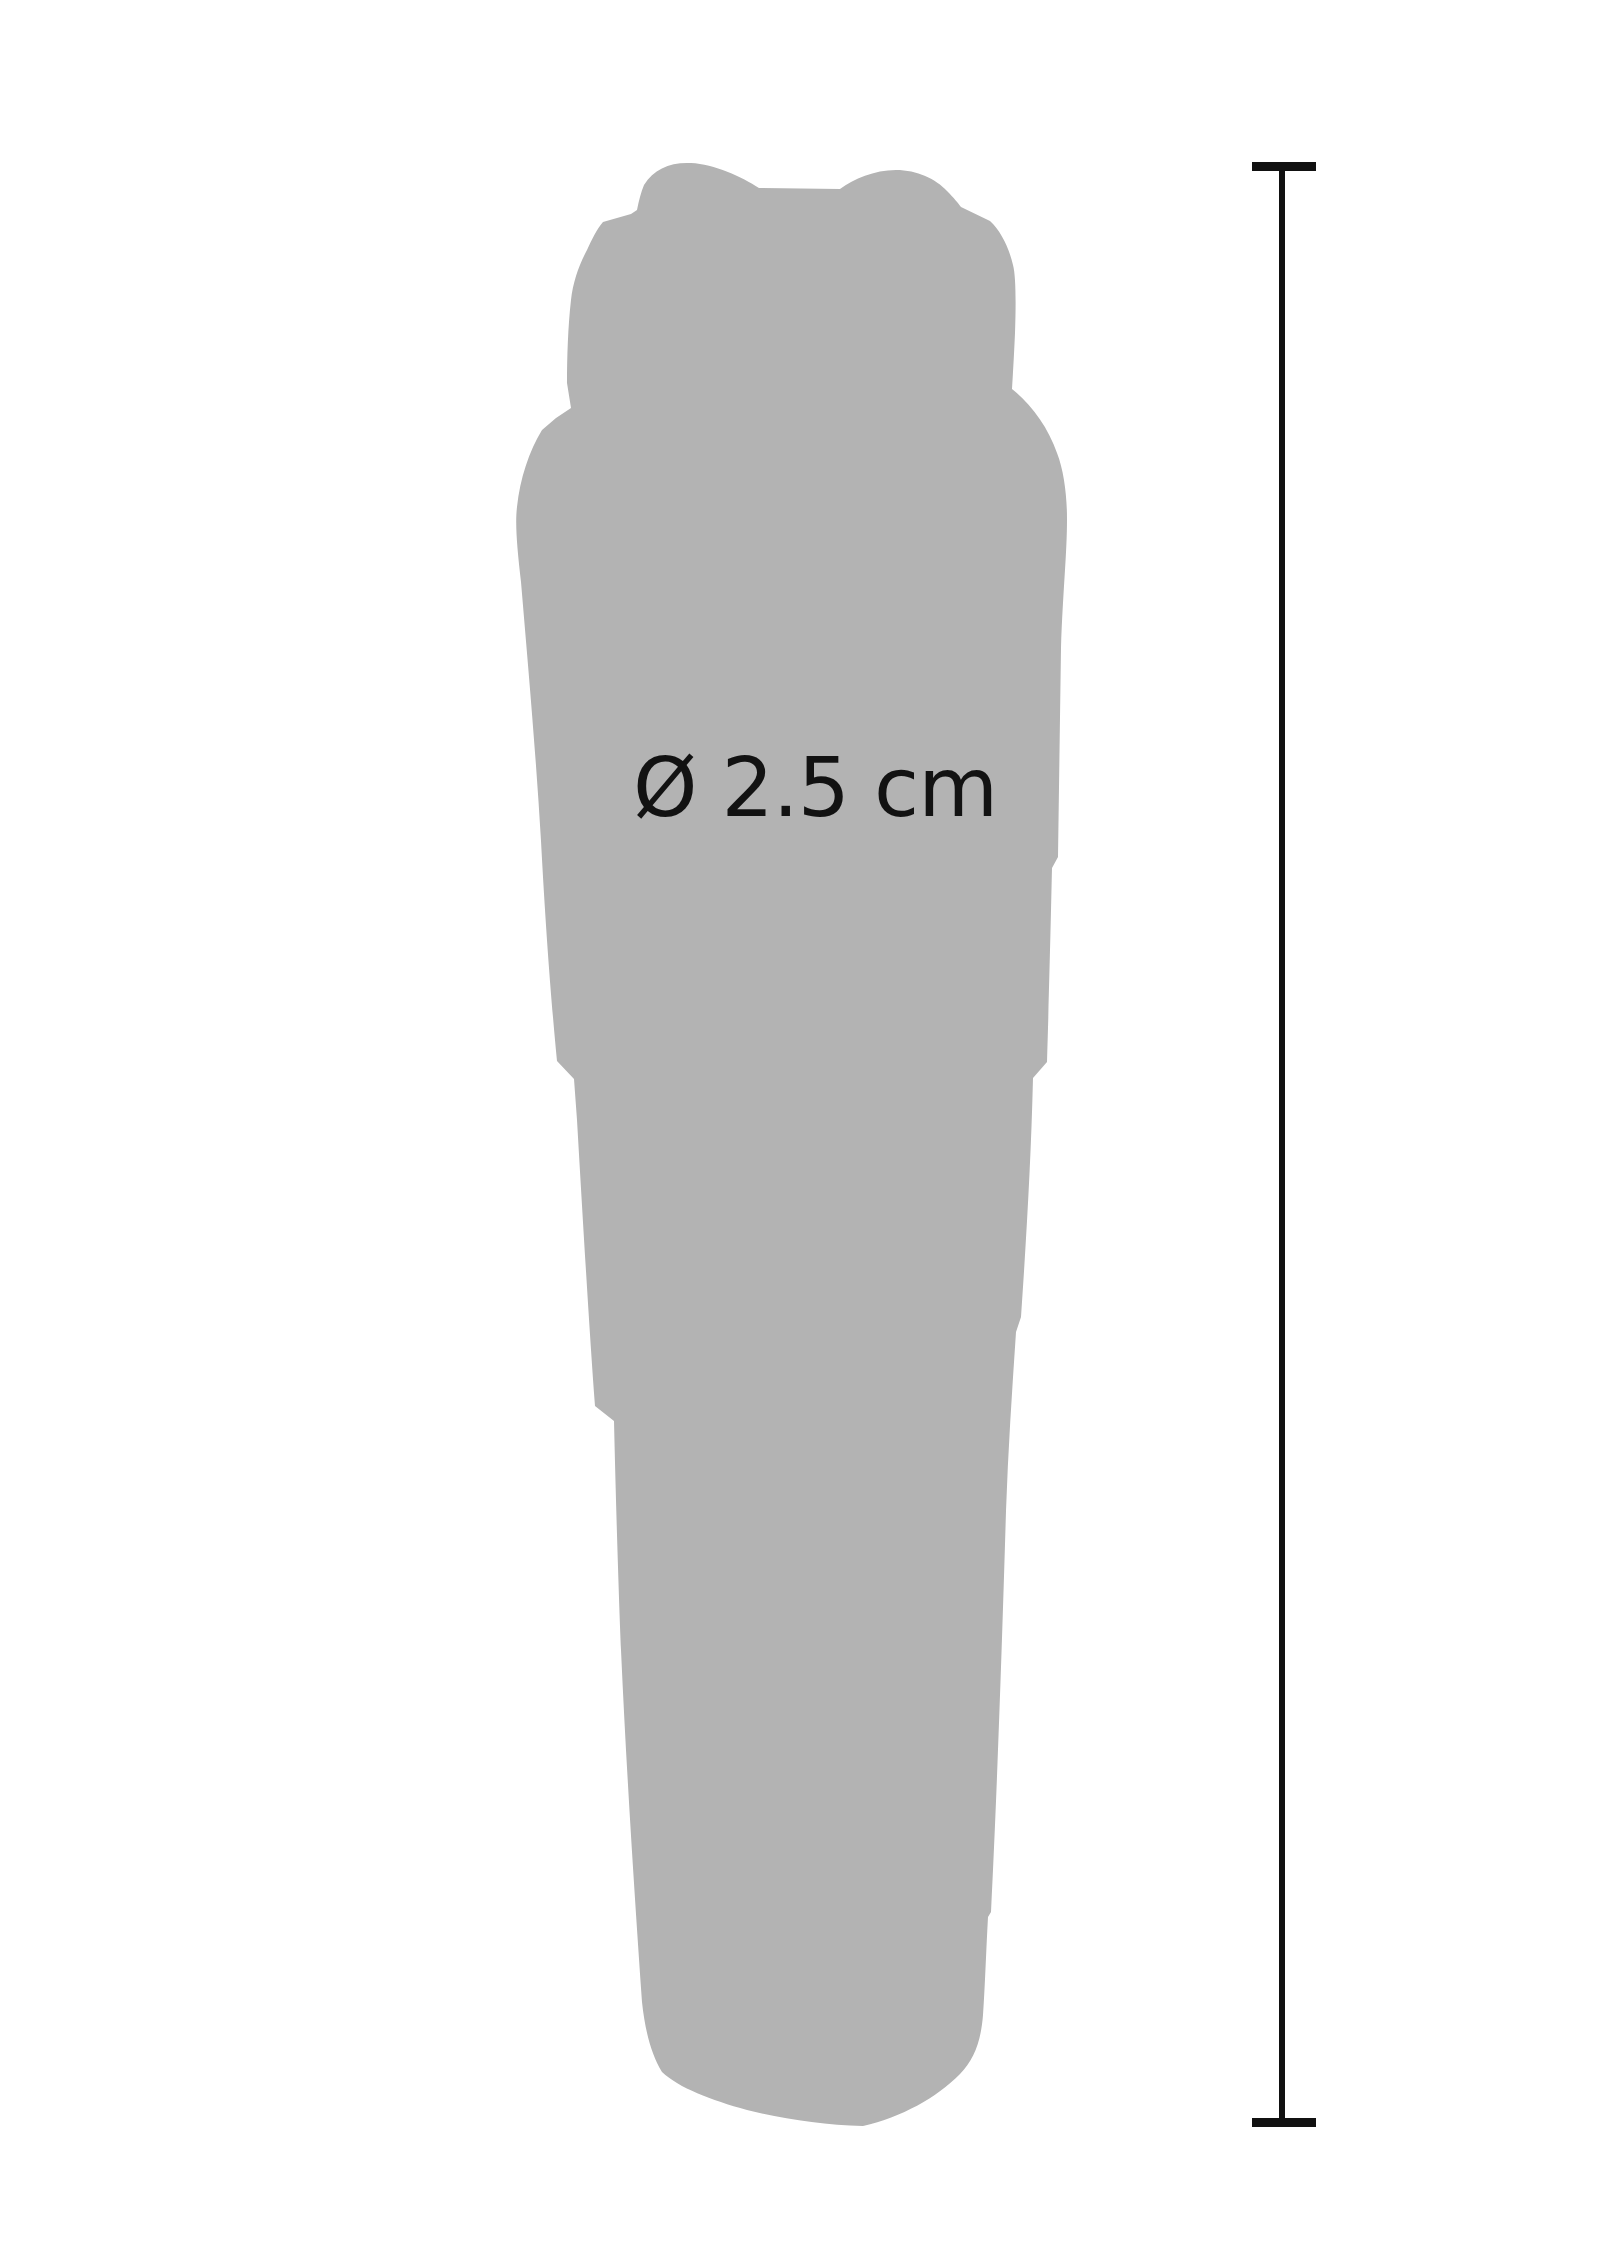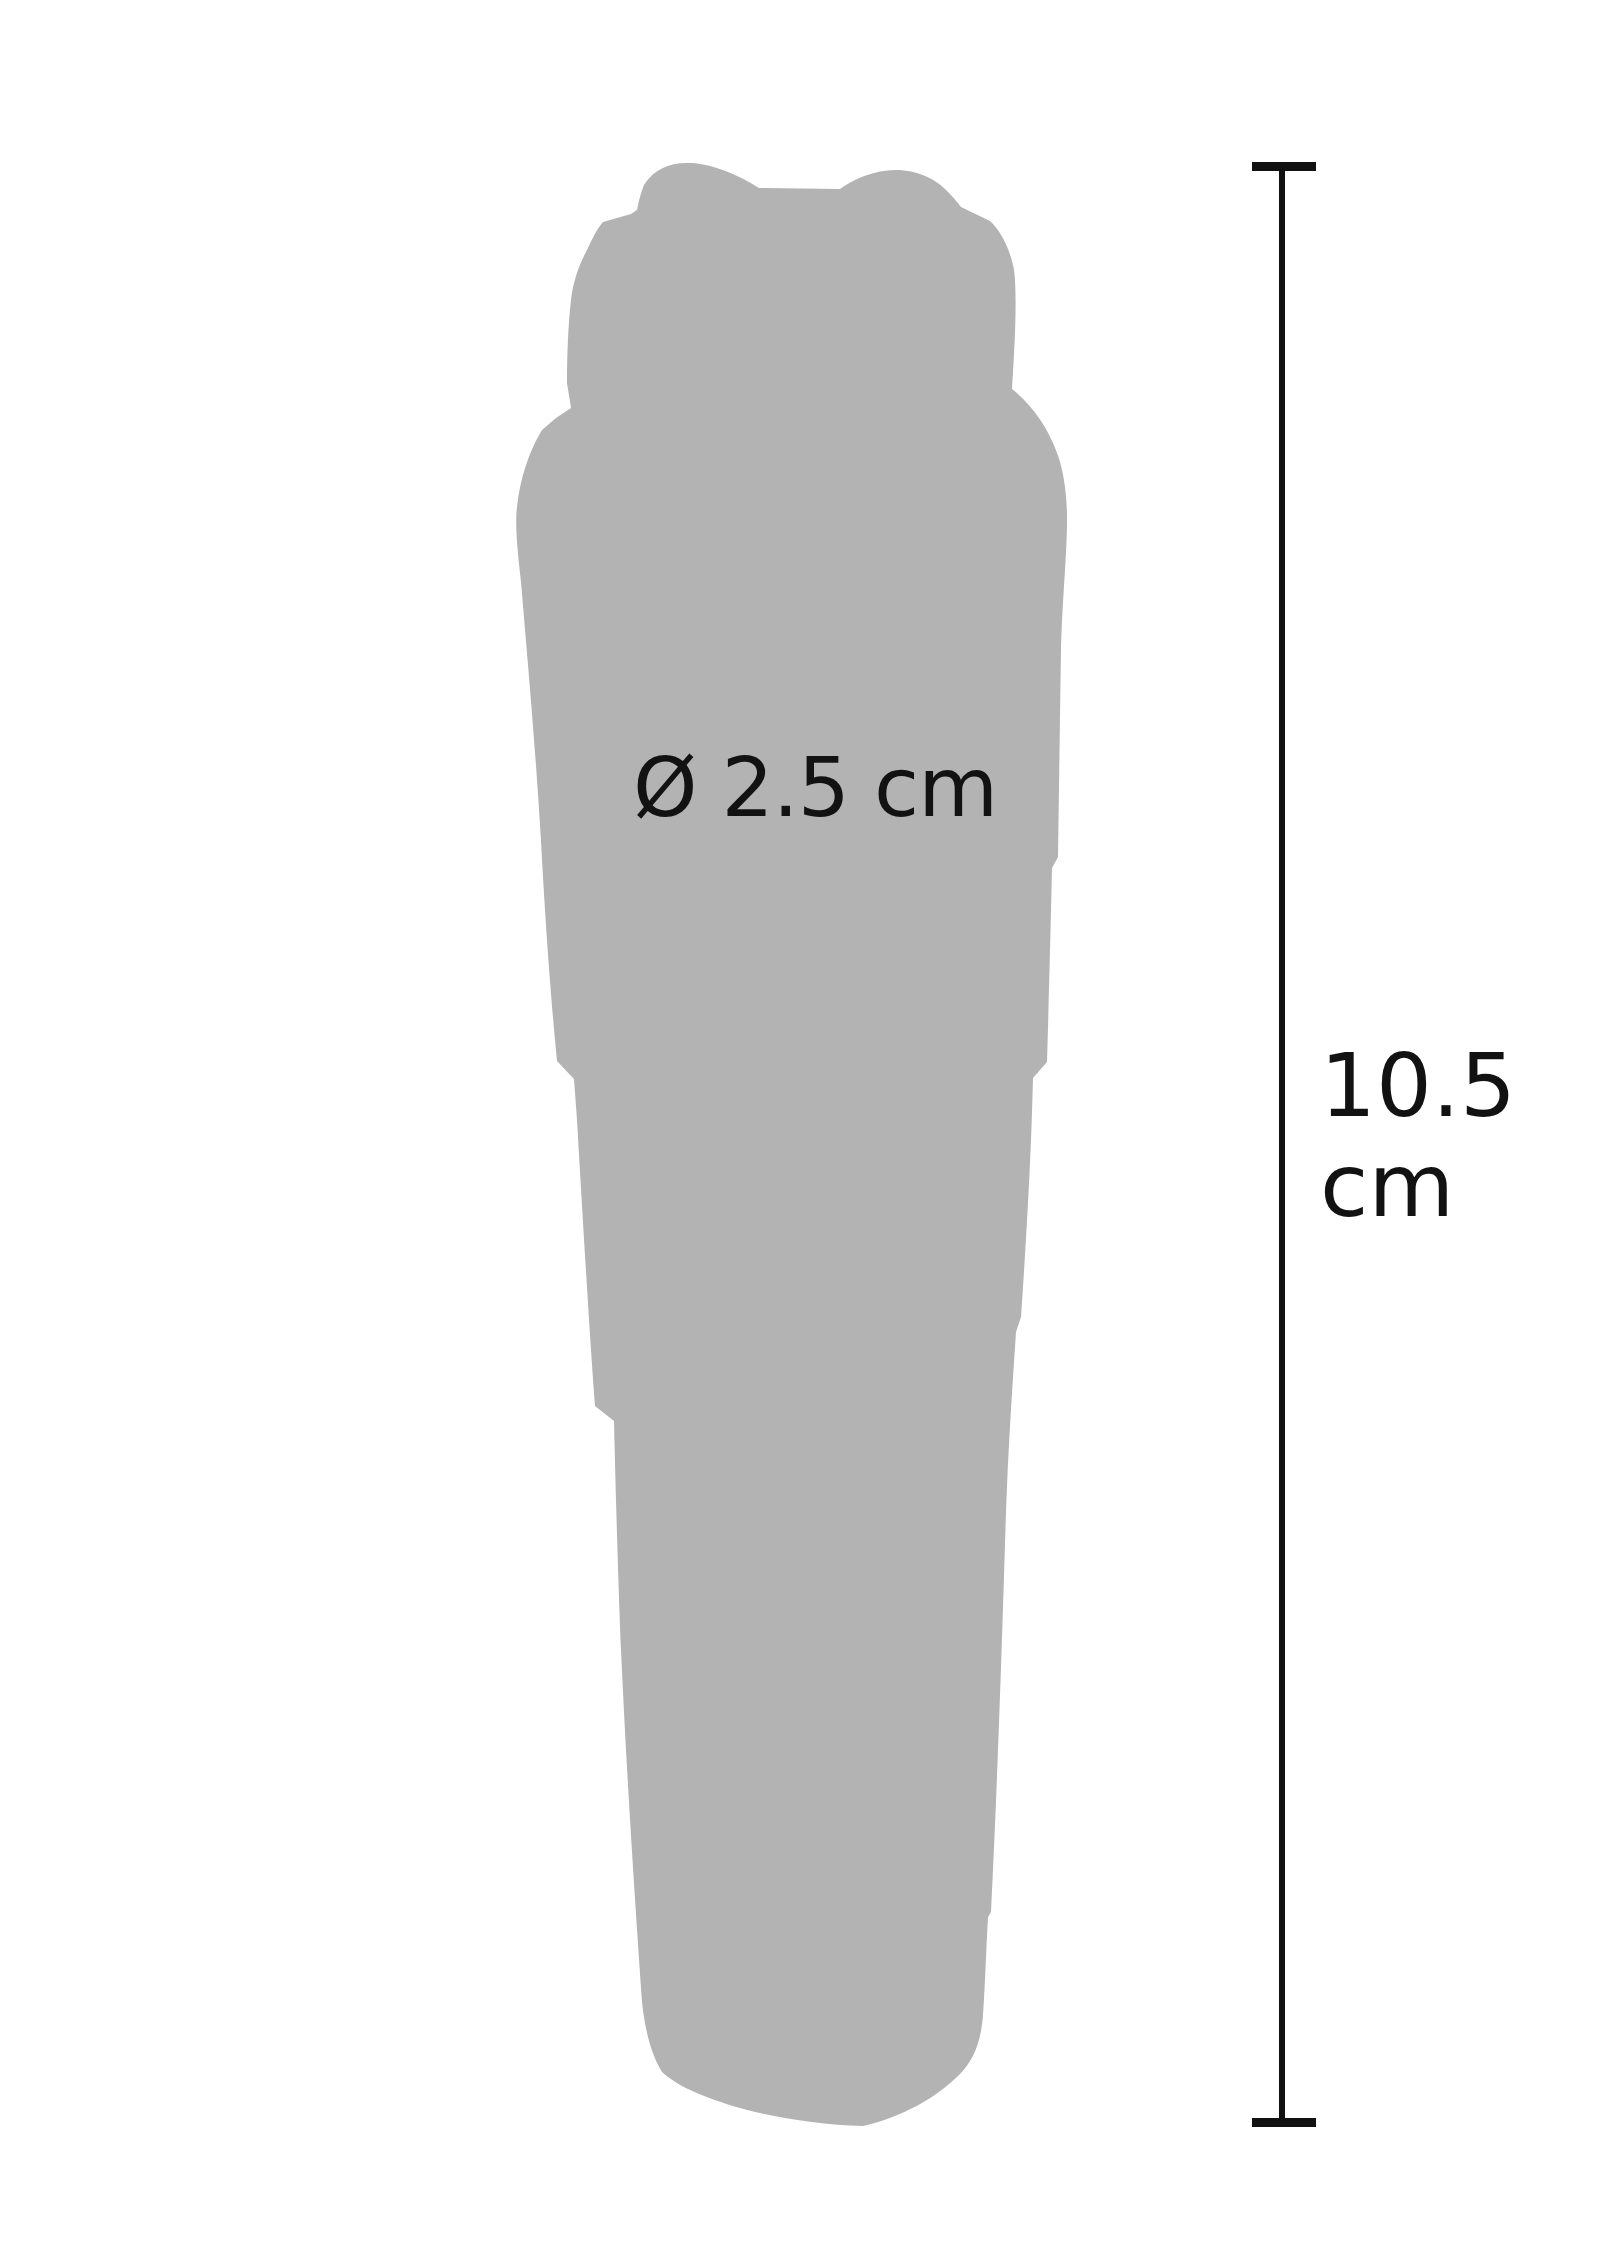--- a/index.html
+++ b/index.html
@@ -124,18 +124,14 @@
              L 631 204
              Z" fill="#b3b3b3"></path>
   </svg>
 
   <div class="diameter-label">Ø 2.5 cm</div>
 
   <div class="dim-cap dim-cap-top"></div>
   <div class="dim-line"></div>
   <div class="dim-cap dim-cap-bottom"></div>
 
-  <div class="height-label">
-    <span>10.5</span>
-    <span>cm</span>
-  </div>
 
 </div>
 
 </body></html>

